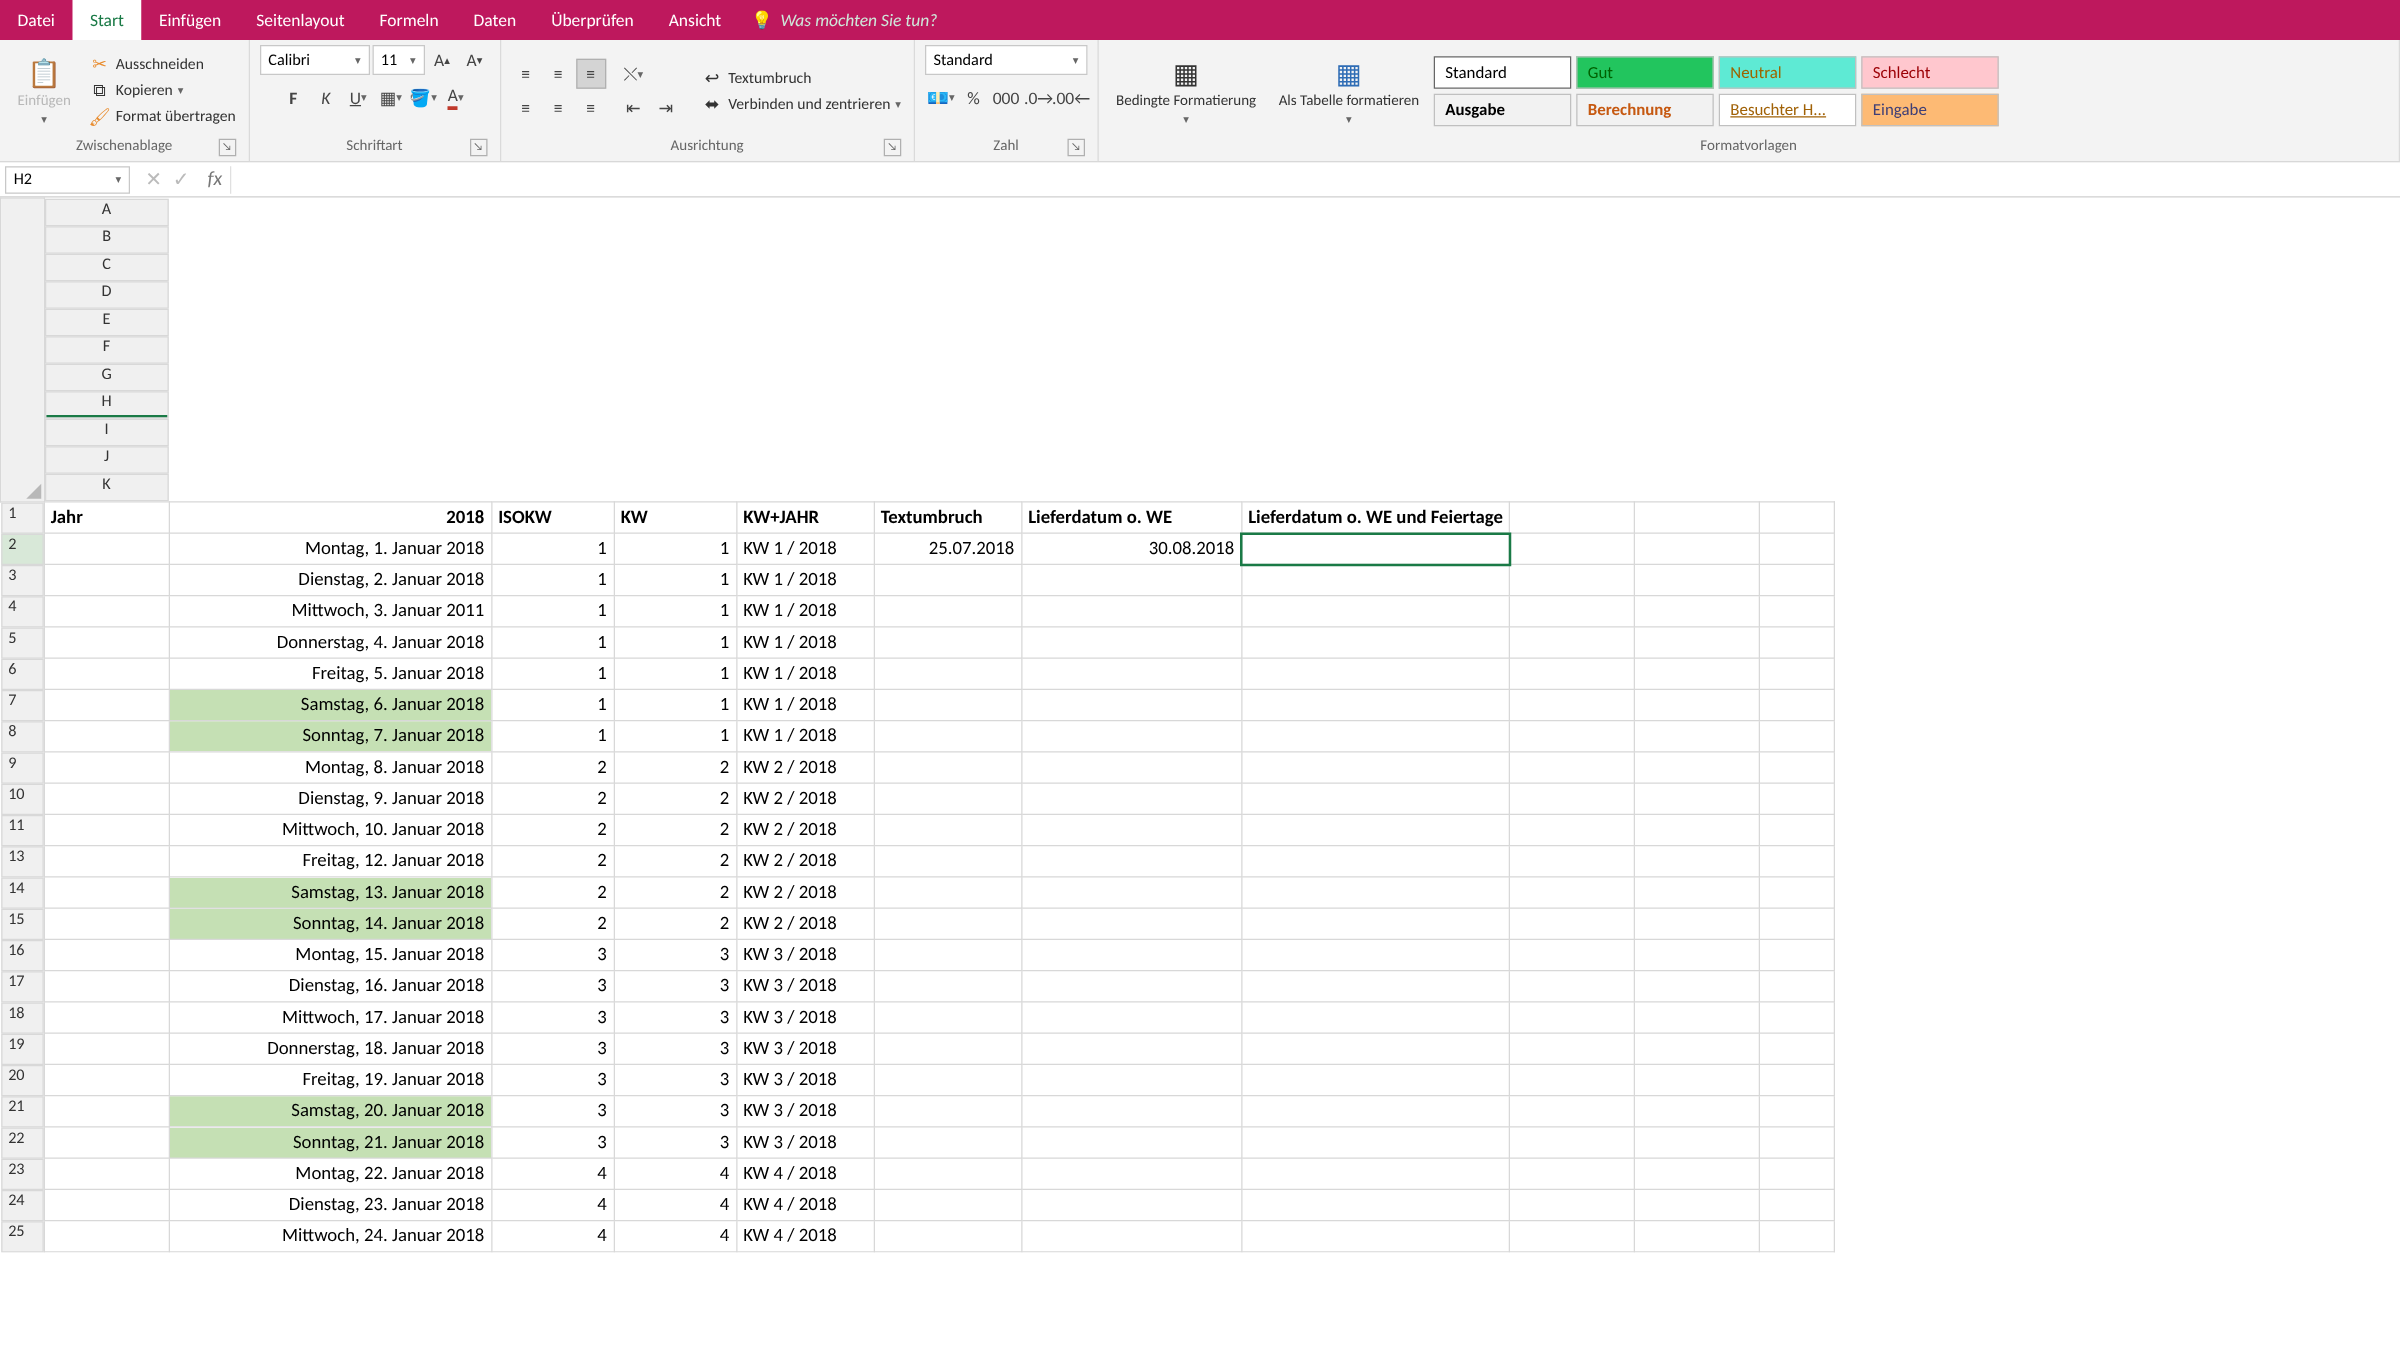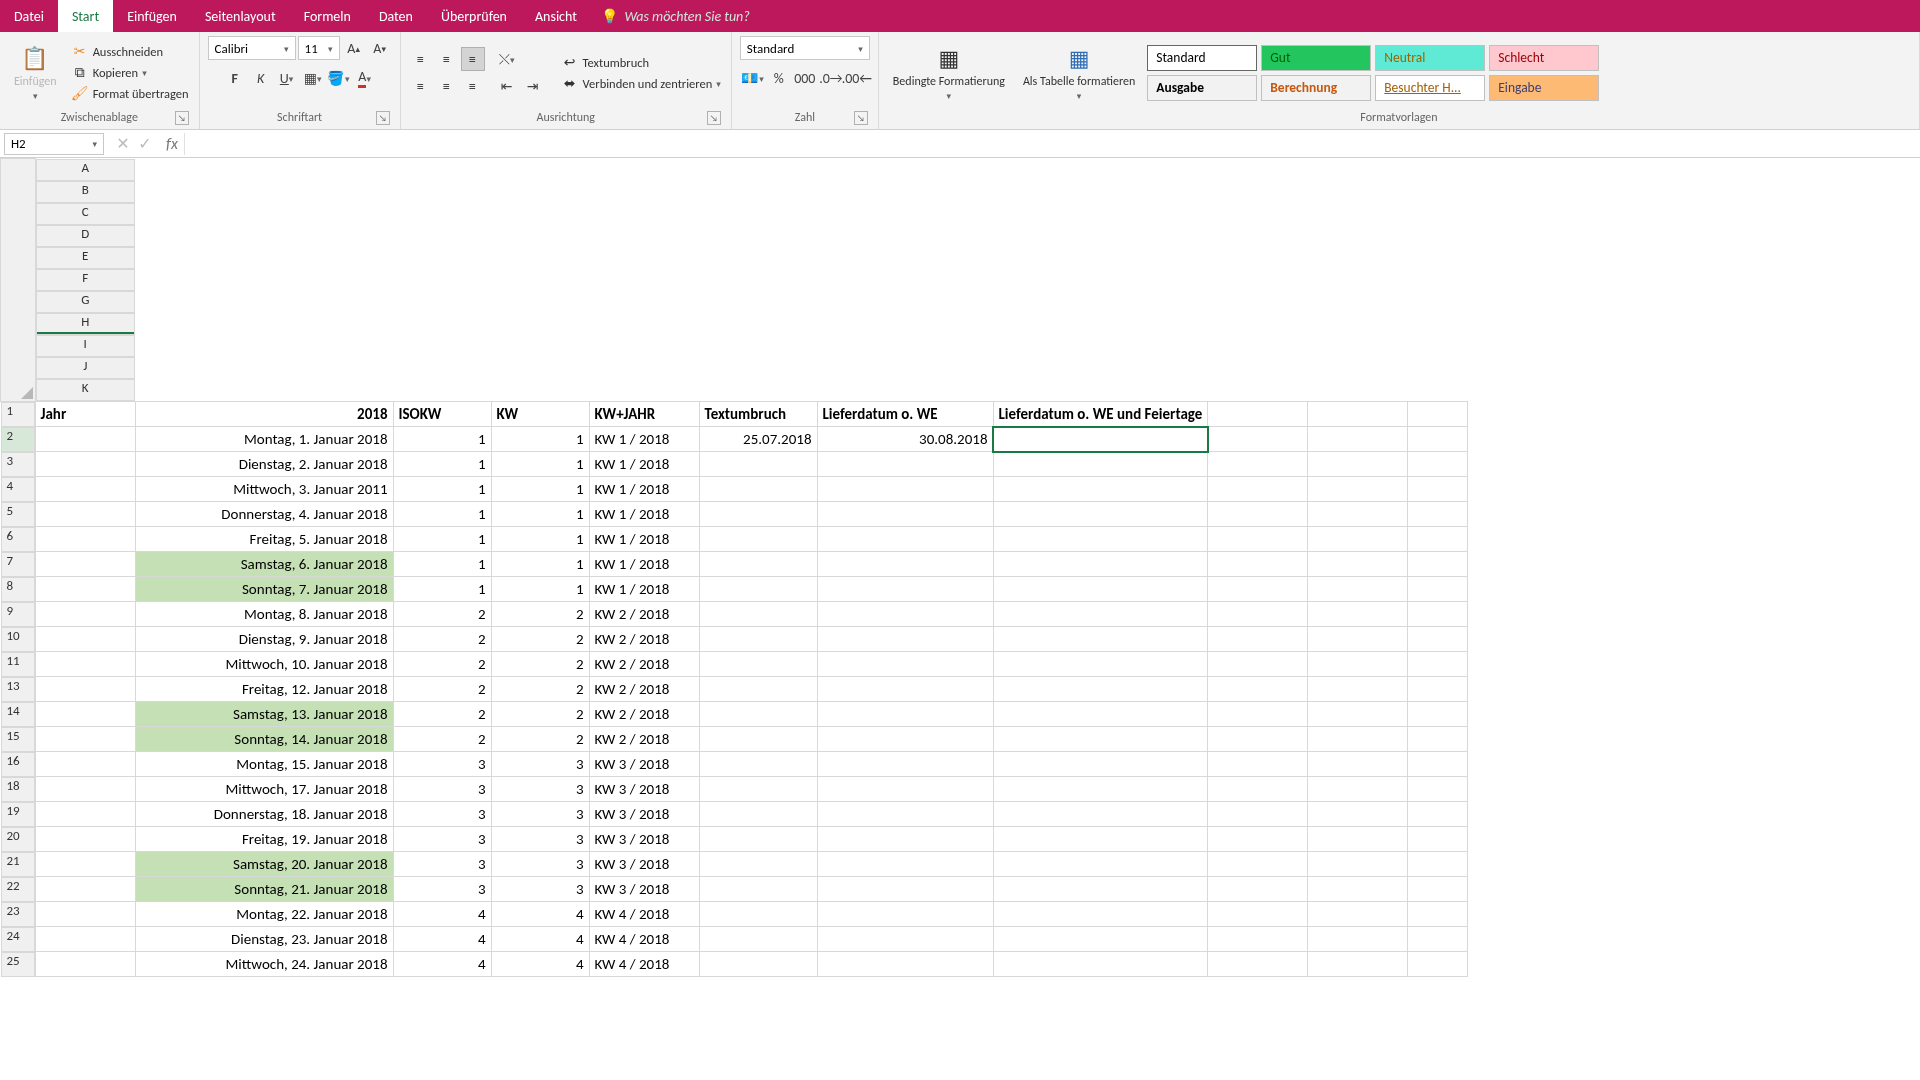--- a/index.html
+++ b/index.html
@@ -484,20 +484,34 @@
           <td class="right">3</td>
           <td class="left">KW 3 / 2018</td>
           <td class="right"></td>
           <td class="right"></td>
           <td></td>
           <td></td>
           <td></td>
           <td></td>
         </tr>
         <tr>
+          <th class="row">17</th>
+          <td></td>
+          <td class="right">Dienstag, 16. Januar 2018</td>
+          <td class="right">3</td>
+          <td class="right">3</td>
+          <td class="left">KW 3 / 2018</td>
+          <td class="right"></td>
+          <td class="right"></td>
+          <td></td>
+          <td></td>
+          <td></td>
+          <td></td>
+        </tr>
+        <tr>
           <th class="row">18</th>
           <td></td>
           <td class="right">Mittwoch, 17. Januar 2018</td>
           <td class="right">3</td>
           <td class="right">3</td>
           <td class="left">KW 3 / 2018</td>
           <td class="right"></td>
           <td class="right"></td>
           <td></td>
           <td></td>

